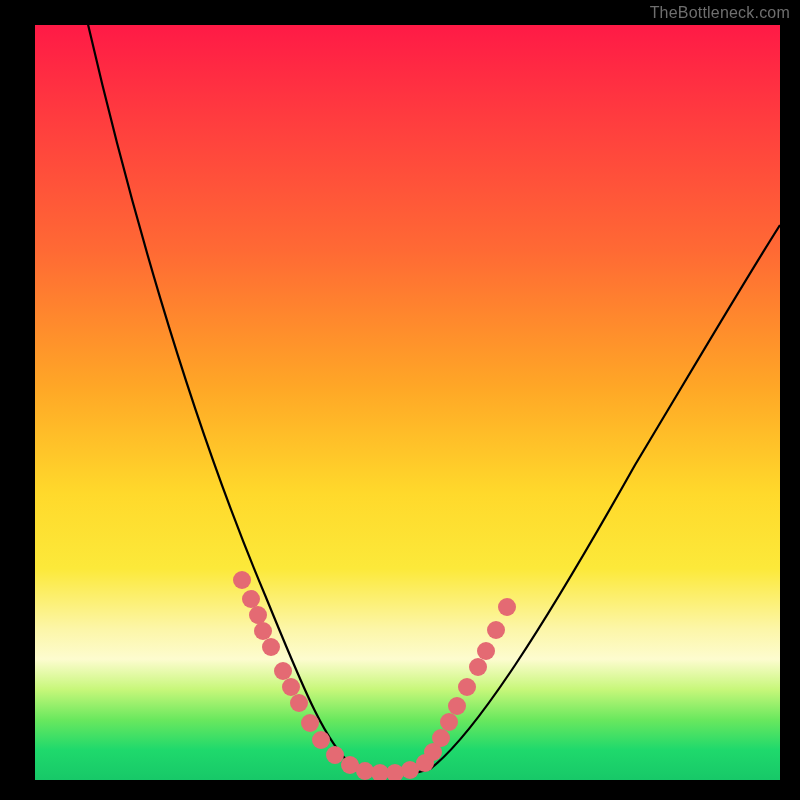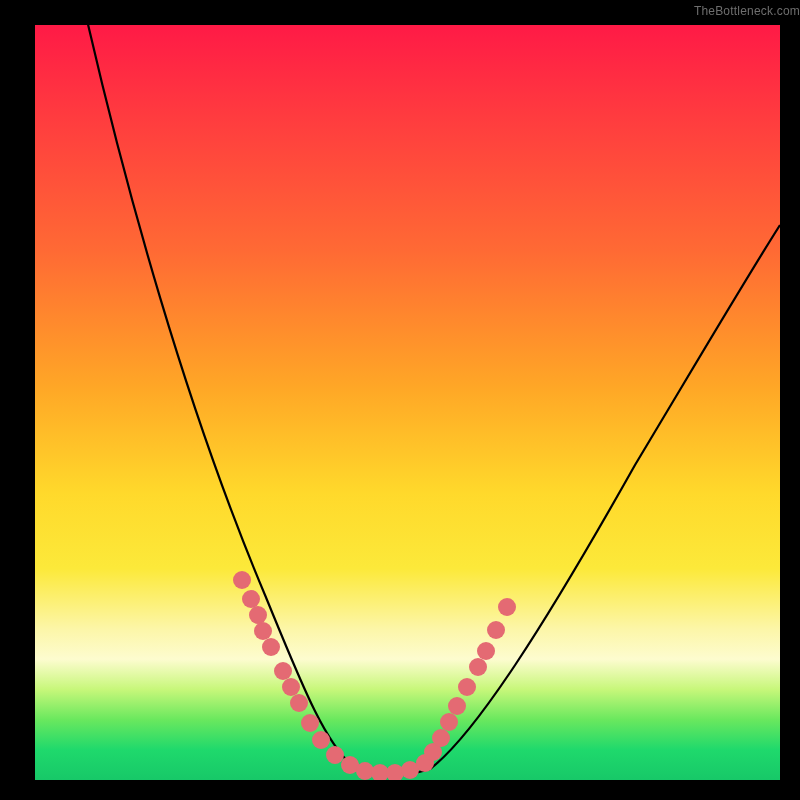--- a/index.html
+++ b/index.html
@@ -41,23 +41,23 @@
   }
   svg.curve {
     position: absolute;
     left: 0; top: 0;
     width: 745px;
     height: 755px;
   }
   .watermark {
     position: absolute;
     top: 4px;
-    right: 0;
+    right: 10px;
     color: #6e6e6e;
-    font-size: 12px;
+    font-size: 16px;
     font-weight: 500;
     letter-spacing: 0.2px;
     user-select: none;
   }
 </style>
 </head>
 <body>
 
 <div class="frame">
   <div class="plot">

